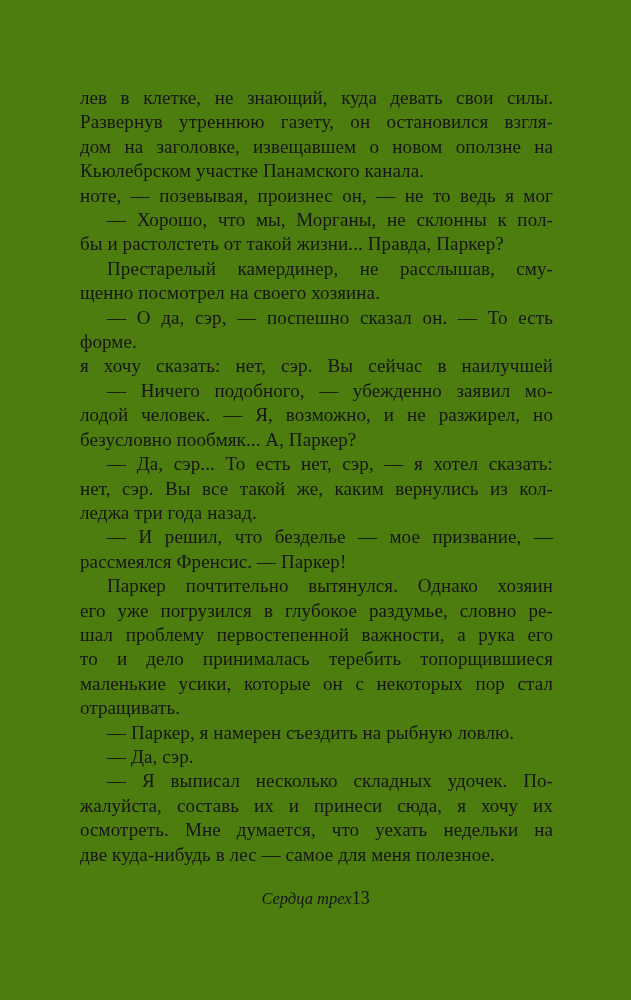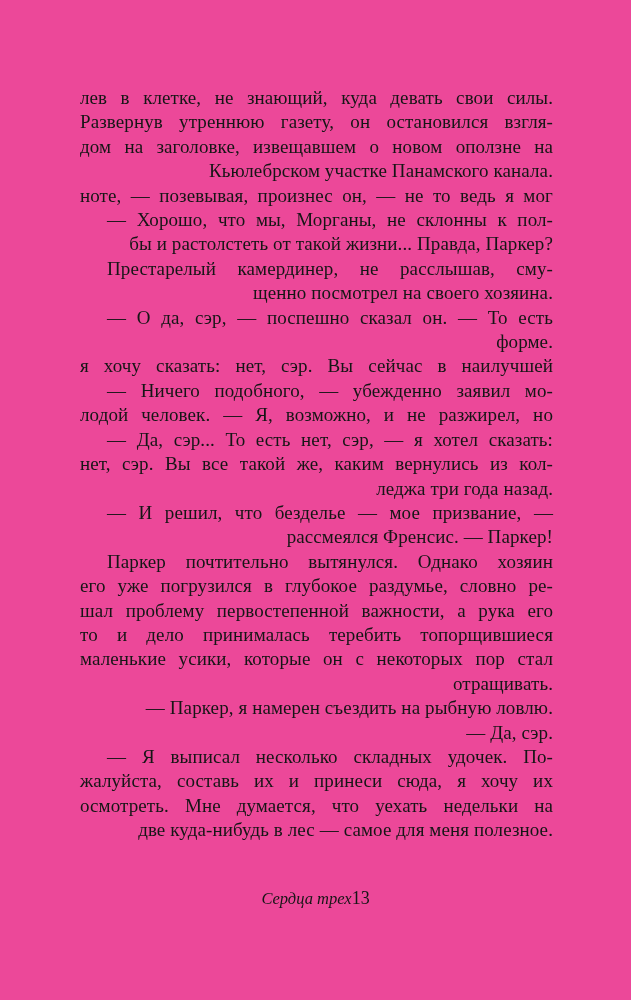--- a/index.html
+++ b/index.html
@@ -4,40 +4,40 @@
   <style>
     html, body {
       margin: 0;
       padding: 0;
       background: #ffffff;
     }
     .book-page {
       position: relative;
       width: 631px;
       height: 1000px;
-      background: #ec4899;
+      background: #4d7c0f;
       color: #161616;
       font-family: "Liberation Serif", "DejaVu Serif", serif;
       overflow: hidden;
     }
     .text-block {
       position: absolute;
       left: 80px;
       top: 86px;
       width: 473px;
       font-size: 19px;
       line-height: 24.4px;
       letter-spacing: 0.1px;
     }
     .paragraph {
       margin: 0;
       padding: 0;
     }
     .line {
-      text-align: right;
+      text-align: left;
       white-space: normal;
     }
     .line.just {
       text-align: justify;
       text-align-last: justify;
     }
     .line.first-indent {
       text-indent: 27px;
     }
     .page-footer {
@@ -80,20 +80,21 @@
         <div class="line">щенно посмотрел на своего хозяина.</div>
       </div>
       <div class="paragraph">
         <div class="line just first-indent">— О да, сэр, — поспешно сказал он. — То есть</div>
         <div class="line">форме.</div>
         <div class="line just">я хочу сказать: нет, сэр. Вы сейчас в наилучшей</div>
       </div>
       <div class="paragraph">
         <div class="line just first-indent">— Ничего подобного, — убежденно заявил мо-</div>
         <div class="line just">лодой человек. — Я, возможно, и не разжирел, но</div>
+        <div class="line">безусловно пообмяк... А, Паркер?</div>
       </div>
       <div class="paragraph">
         <div class="line just first-indent">— Да, сэр... То есть нет, сэр, — я хотел сказать:</div>
         <div class="line just">нет, сэр. Вы все такой же, каким вернулись из кол-</div>
         <div class="line">леджа три года назад.</div>
       </div>
       <div class="paragraph">
         <div class="line just first-indent">— И решил, что безделье — мое призвание, —</div>
         <div class="line">рассмеялся Френсис. — Паркер!</div>
       </div>

